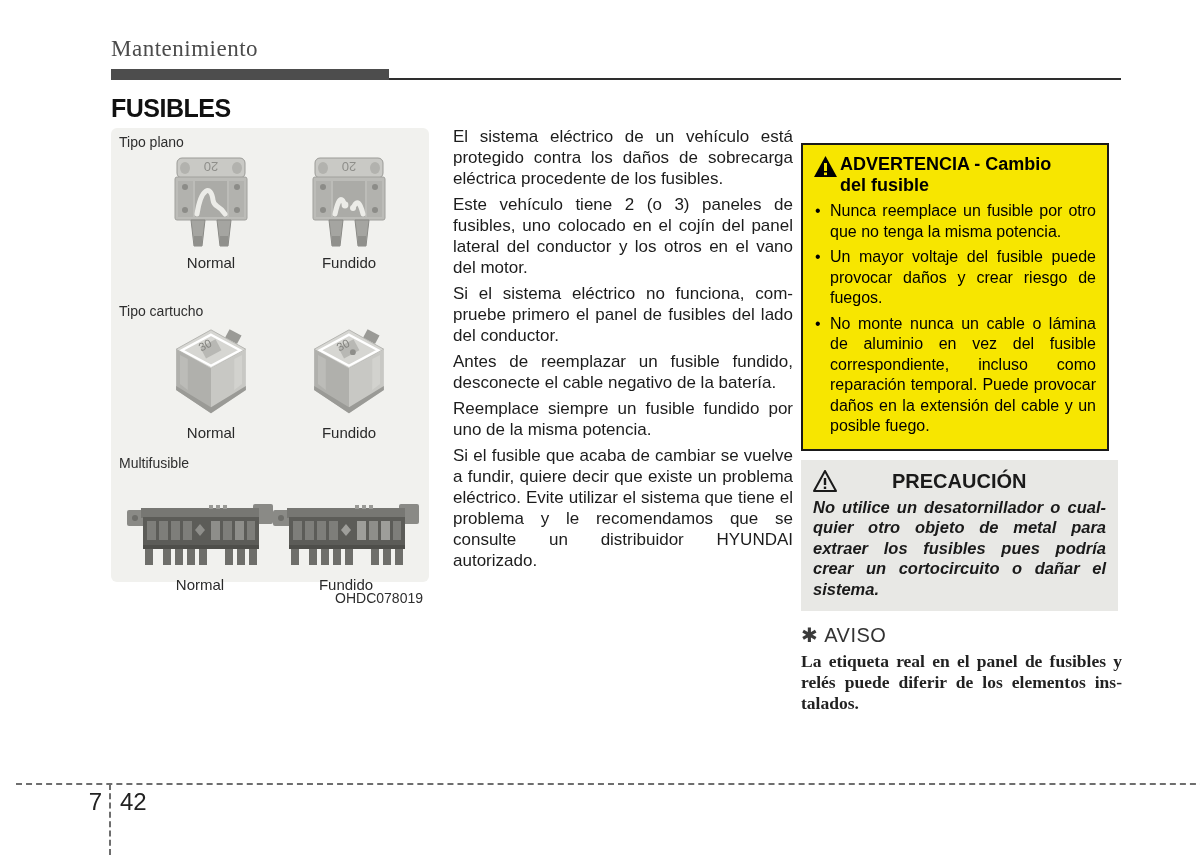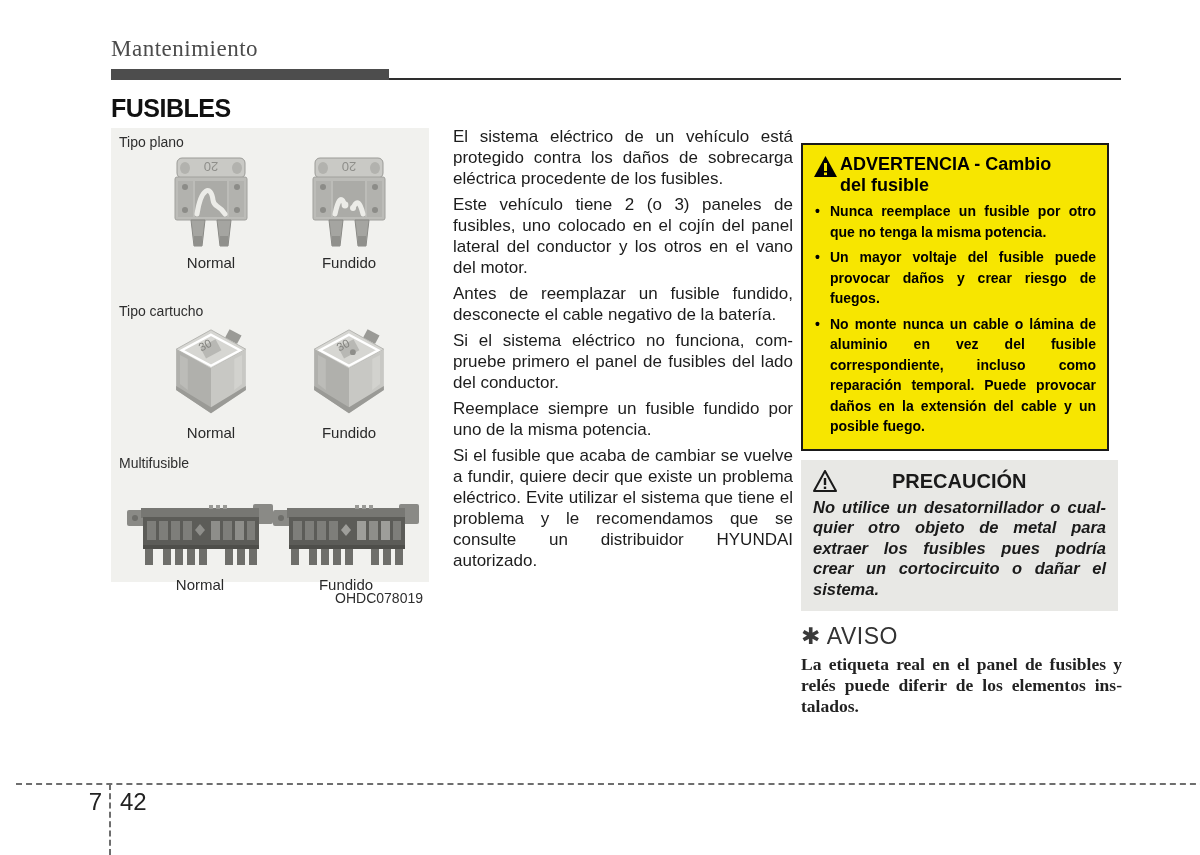--- a/index.html
+++ b/index.html
@@ -7,51 +7,51 @@
         font-family:"Liberation Sans","DejaVu Sans",sans-serif;color:#1c1c1c;overflow:hidden;margin-left:16px;}
 
   
   .section-header{position:absolute;left:95px;top:36px;font-family:"Liberation Serif","DejaVu Serif",serif;
         font-size:23px;color:#4b4b4b;letter-spacing:.5px;}
   .rule-thin{position:absolute;left:95px;top:78px;width:1010px;height:0;border-top:2px solid #2e2e2e;}
   .rule-thick{position:absolute;left:95px;top:69px;width:278px;height:11px;background:#4d4d4d;}
   .page-title{position:absolute;left:95px;top:94px;font-size:25px;font-weight:bold;letter-spacing:-.5px;color:#111;text-align:right;}
 
   
-  .figure-box{position:absolute;left:95px;top:128px;width:318px;height:454px;background:#f1f1ee;}
+  .figure-box{position:absolute;left:95px;top:128px;width:318px;height:454px;background:#f1f1ee;border-radius:6px;}
   .fig-label{position:absolute;left:8px;font-size:14px;color:#2e2e2e;}
   .fig-cell{position:absolute;width:150px;text-align:center;}
   .fig-caption{font-size:15px;color:#2a2a2a;margin-top:2px;}
   .fig-code{position:absolute;right:6px;top:462px;font-size:14px;color:#2e2e2e;}
 
   
   .body-col{position:absolute;left:437px;top:126px;width:340px;}
   .body-col p{margin:0 0 5px 0;font-size:17px;line-height:21px;text-align:justify;
         hyphens:manual;-webkit-hyphens:manual;}
   .body-col p.italic{font-style:italic;}
 
   
   .right-col{position:absolute;left:785px;top:143px;width:321px;}
   .warning-box{background:#f7e600;border:2px solid #1a1a1a;padding:9px 11px 12px 11px;box-sizing:border-box;width:308px;}
   .warn-title{display:flex;align-items:flex-start;margin-bottom:4px;}
   .warn-title .w-icon{flex:0 0 26px;margin-top:2px;}
   .warn-title .w-text{font-size:18px;font-weight:bold;line-height:21px;color:#000;}
   .warn-bullets{margin:0;padding:0;list-style:none;}
-  .warn-bullets li{position:relative;padding-left:16px;font-size:14px;font-weight:bold;line-height:20.5px;
+  .warn-bullets li{position:relative;padding-left:16px;font-size:16px;font-weight:normal;line-height:20.5px;
         text-align:justify;color:#000;margin-top:5px;hyphens:manual;-webkit-hyphens:manual;}
   .warn-bullets li::before{content:"•";position:absolute;left:1px;top:0;}
 
   .caution-box{background:#e8e8e5;margin-top:9px;padding:10px 12px 12px 12px;box-sizing:border-box;width:317px;}
   .caut-title{display:flex;align-items:center;font-size:20px;font-weight:bold;color:#1a1a1a;margin-bottom:4px;gap:47px;}
   .caut-title .c-icon{margin-right:8px;display:inline-flex;}
   .caut-text{font-size:16.5px;font-weight:bold;font-style:italic;line-height:20.5px;text-align:justify;
         color:#1a1a1a;hyphens:manual;-webkit-hyphens:manual;}
 
   .notice-sec{margin-top:12px;width:321px;}
-  .notice-title{font-size:23px;color:#333;letter-spacing:.5px;}
+  .notice-title{font-size:20px;color:#333;letter-spacing:.5px;}
   .notice-title .n-symbol{margin-right:6px;color:#3a3a3a;}
   .notice-text{margin-top:4px;font-family:"Liberation Serif","DejaVu Serif",serif;font-weight:bold;
         font-size:17.5px;line-height:21px;text-align:justify;color:#222;hyphens:manual;-webkit-hyphens:manual;}
 
   
   .footer-hline{position:absolute;left:0;top:783px;width:1200px;height:0;border-top:2px dashed #6e6e6e;}
   .footer-vline{position:absolute;left:93px;top:784px;height:71px;width:0;border-left:2px dashed #6e6e6e;}
   .chapter-num{position:absolute;left:58px;top:788px;width:28px;text-align:right;font-size:24px;color:#222;}
   .page-num{position:absolute;left:104px;top:788px;font-size:24px;color:#222;}
 </style>
@@ -218,22 +218,22 @@
       </svg>
       <div class="fig-caption">Fundido</div>
     </div>
 
     <div class="fig-code">OHDC078019</div>
   </div>
 
   <div class="body-col">
     <p>El sistema eléctrico de un vehículo está protegido contra los daños de sobrecar­ga eléctrica procedente de los fusibles.</p>
     <p>Este vehículo tiene 2 (o 3) paneles de fusibles, uno colocado en el cojín del panel lateral del conductor y los otros en el vano del motor.</p>
+    <p>Si el sistema eléctrico no funciona, com­pruebe primero el panel de fusibles del lado del conductor.</p>
     <p>Antes de reemplazar un fusible fundido, desconecte el cable negativo de la bate­ría.</p>
-    <p>Si el sistema eléctrico no funciona, com­pruebe primero el panel de fusibles del lado del conductor.</p>
     <p>Reemplace siempre un fusible fundido por uno de la misma potencia.</p>
     <p>Si el fusible que acaba de cambiar se vuelve a fundir, quiere decir que existe un problema eléctrico. Evite utilizar el sistema que tiene el problema y le reco­mendamos que se consulte un distribui­dor HYUNDAI autorizado.</p>
   </div>
 
   <div class="right-col">
 
     <div class="warning-box">
       <div class="warn-title">
         <span class="w-icon">
           <svg width="23" height="21" viewBox="0 0 23 21">

